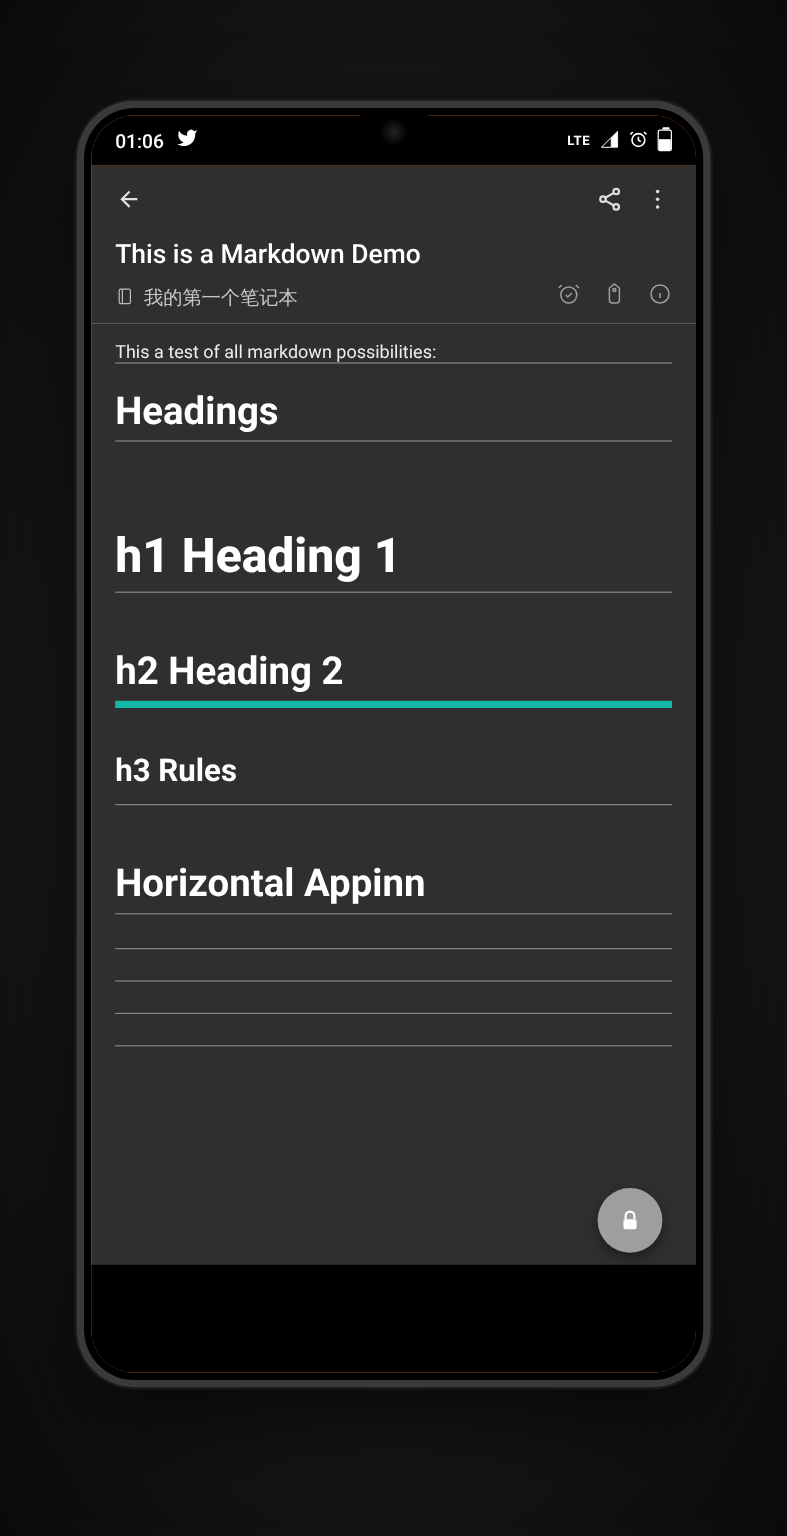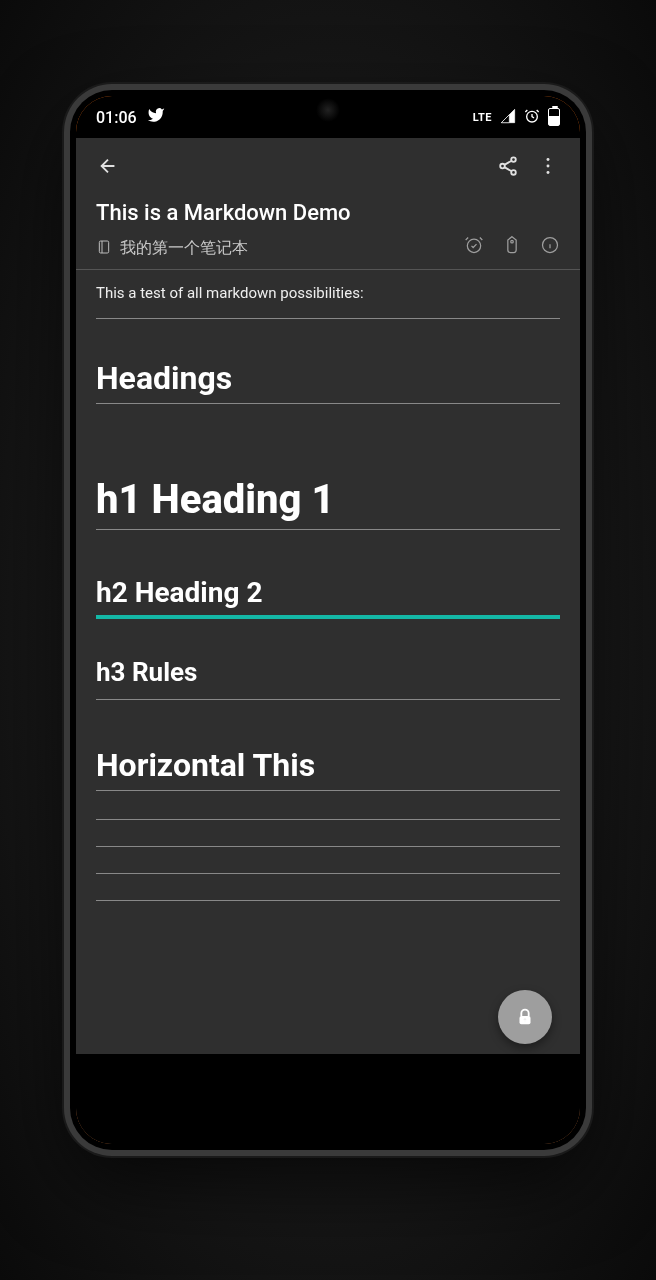--- a/index.html
+++ b/index.html
@@ -126,44 +126,44 @@
   }
   .notebook-icon svg { width: 16px; height: 16px; stroke: #bdbdbd; fill: none; stroke-width: 1.5; }
   .notebook-name { font-size: 16px; color: #c8c8c8; flex: 1; }
   .meta-icons { display: flex; gap: 18px; color: #9e9e9e; }
   .meta-icons svg { width: 20px; height: 20px; stroke: currentColor; fill: none; stroke-width: 1.5; }
   .note-body {
     padding: 14px 20px 20px 20px;
     flex: 1;
     overflow: hidden;
   }
-  .intro-text { font-size: 15px; color: #eee; margin-bottom: 16px; }
+  .intro-text { font-size: 15px; color: #eee; margin-bottom: 0; }
   .hr { border: none; border-top: 1px solid #888; margin: 0; }
-  .section-block { margin-top: 40px; }
+  .section-block { margin-top: 20px; }
   .h-big {
     font-size: 32px;
     font-weight: 700;
     color: #fff;
     padding-bottom: 6px;
     border-bottom: 1px solid #888;
   }
   .h1-style {
     font-size: 40px;
     font-weight: 800;
     color: #fff;
     padding-bottom: 6px;
     border-bottom: 1px solid #888;
     margin-top: 72px;
   }
   .h2-style {
-    font-size: 28px;
+    font-size: 32px;
     font-weight: 700;
     color: #fff;
     padding-bottom: 6px;
-    border-bottom: 4px solid #14b8a6;
+    border-bottom: 6px solid #14b8a6;
     margin-top: 46px;
   }
   .h3-style {
     font-size: 26px;
     font-weight: 700;
     color: #fff;
     padding-bottom: 6px;
     margin-top: 38px;
   }
   .hr-section {
@@ -297,21 +297,21 @@
         <div class="intro-text">This a test of all markdown possibilities:</div>
         <hr class="hr">
 
         <div class="h-big section-block">Headings</div>
 
         <div class="h1-style">h1 Heading 1</div>
         <div class="h2-style">h2 Heading 2</div>
         <div class="h3-style">h3 Rules</div>
         <hr class="hr" style="margin-top:6px">
 
-        <div class="hr-section">Horizontal This</div>
+        <div class="hr-section">Horizontal Appinn</div>
 
         <div class="hr-stack">
           <hr>
           <hr>
           <hr>
           <hr>
         </div>
       </div>
 
       <div class="fab">

